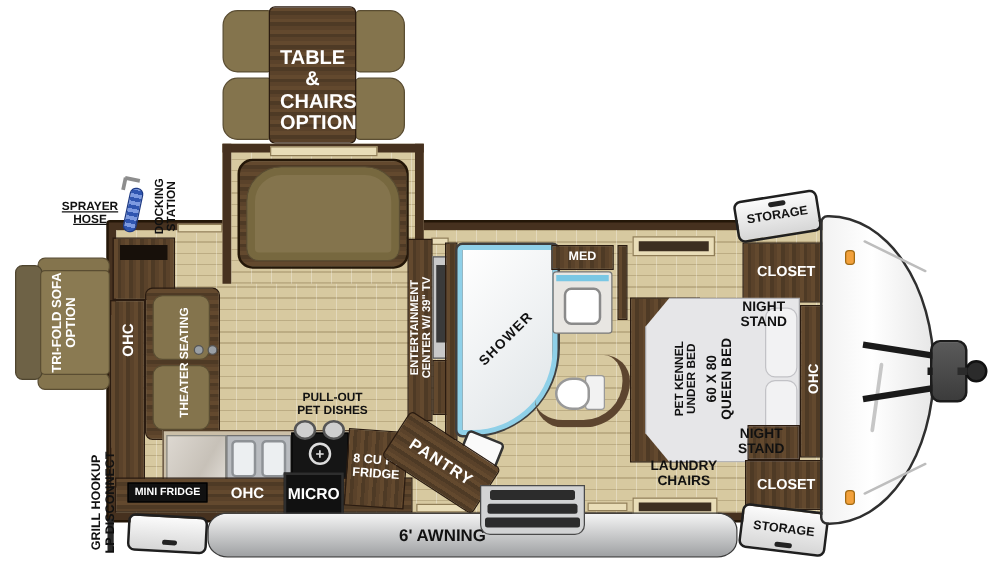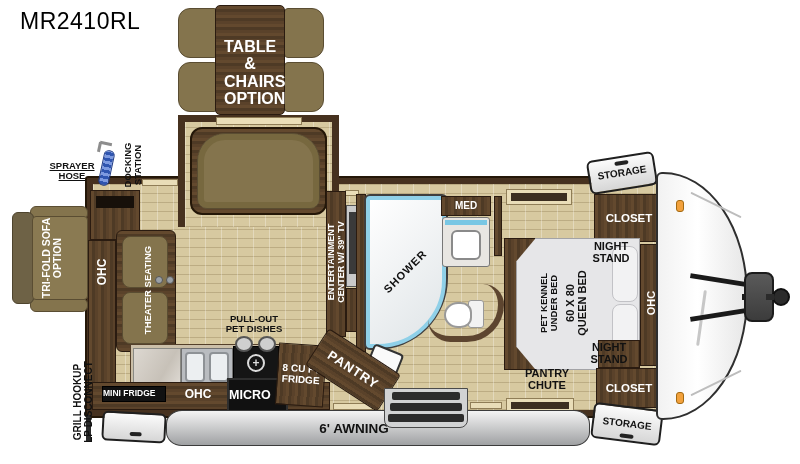--- a/index.html
+++ b/index.html
@@ -17,29 +17,28 @@
            border:1px solid #2a1b10; }
   .woodh { background:repeating-linear-gradient(180deg,#63492e 0 3px,#4e3a25 3px 6px,#5a422a 6px 9px);
            border:1px solid #2a1b10; }
   .cushion { background:#84744d; border:1px solid #5a4d32; }
   .floor { background-color:#d7c9a0;
            background-image:repeating-linear-gradient(90deg, rgba(255,255,255,.30) 0 1px, rgba(0,0,0,0) 1px 16px),
                             repeating-linear-gradient(0deg, rgba(125,105,65,.30) 0 1px, rgba(0,0,0,0) 1px 9px); }
   .trim { background:#e9ddb8; border:1px solid #8f7d57; }
   .flap { background:linear-gradient(180deg,#fbfbfb,#d6d6d6); border:2px solid #1f1f1f; border-radius:6px;
           display:flex; align-items:center; justify-content:center; }
-  .blackbox { background:#111; border:1px solid #000; display:flex; align-items:center; justify-content:flex-start; }
+  .blackbox { background:#111; border:1px solid #000; display:flex; align-items:center; justify-content:center; }
   .ctr { display:flex; align-items:center; justify-content:center; }
 </style>
 </head>
 <body>
 
 <div id="stage">
 
-  <div class="abs" style="left:20px;top:8px;font-size:23px;color:#000;letter-spacing:.5px;">MR2410RL</div>
 
   <div class="abs cushion" style="left:178px;top:8px;width:40px;height:50px;border-radius:12px 4px 4px 12px;"></div>
   <div class="abs cushion" style="left:178px;top:62px;width:40px;height:50px;border-radius:12px 4px 4px 12px;"></div>
   <div class="abs cushion" style="left:284px;top:8px;width:40px;height:50px;border-radius:4px 12px 12px 4px;"></div>
   <div class="abs cushion" style="left:284px;top:62px;width:40px;height:50px;border-radius:4px 12px 12px 4px;"></div>
   <div class="abs woodh" style="left:215px;top:5px;width:70px;height:110px;border-radius:5px;"></div>
   <div class="abs lbl w" style="left:224px;top:38px;width:52px;font-size:16px;">TABLE &amp; CHAIRS OPTION</div>
 
   <div class="abs wall" style="left:85px;top:176px;width:580px;height:242px;border:2px solid #241708;border-radius:3px;"></div>
   <div class="abs floor" style="left:93px;top:184px;width:566px;height:226px;"></div>
@@ -107,21 +106,21 @@
   </div>
 
   <div class="abs woodv" style="left:640px;top:244px;width:24px;height:122px;"></div>
   <div class="abs vwrap" style="left:602px;top:291px;width:100px;height:24px;">
     <div class="lbl w nw" style="font-size:11px;">OHC</div>
   </div>
 
   <div class="abs lbl" style="left:586px;top:241px;width:50px;font-size:11px;">NIGHT STAND</div>
   <div class="abs woodv" style="left:598px;top:340px;width:42px;height:28px;"></div>
   <div class="abs lbl" style="left:584px;top:342px;width:50px;font-size:11px;">NIGHT STAND</div>
-  <div class="abs lbl" style="left:518px;top:368px;width:58px;font-size:11px;">PANTRY CHUTE</div>
+  <div class="abs lbl" style="left:518px;top:368px;width:58px;font-size:11px;">LAUNDRY CHAIRS</div>
   <div class="abs woodv ctr" style="left:596px;top:368px;width:66px;height:40px;">
     <div class="lbl w nw" style="font-size:11.5px;">CLOSET</div>
   </div>
   <div class="abs trim" style="left:506px;top:398px;width:68px;height:14px;">
     <div class="abs" style="left:4px;top:3px;width:58px;height:7px;background:#3c2e20;"></div>
   </div>
   <div class="abs flap" style="left:592px;top:406px;width:70px;height:36px;transform:rotate(7deg);">
     <div class="lbl nw" style="font-size:10px;">STORAGE</div>
     <div class="abs" style="left:27px;top:26px;width:14px;height:4px;background:#222;border-radius:2px;"></div>
   </div>
@@ -143,30 +142,30 @@
 
   <div class="abs" style="left:130px;top:344px;width:156px;height:54px;background:#cbbfa8;border:1px solid #54402a;"></div>
   <div class="abs" style="left:133px;top:348px;width:48px;height:48px;background:linear-gradient(120deg,#ddd8d1,#c7c1b8 60%,#e4e0da);border:1px solid #8a8a84;"></div>
   <div class="abs" style="left:181px;top:348px;width:52px;height:46px;background:#b9bcc0;border:1px solid #707070;"></div>
   <div class="abs" style="left:185px;top:352px;width:20px;height:30px;background:#eceff1;border:2px solid #8e9296;border-radius:4px;"></div>
   <div class="abs" style="left:209px;top:352px;width:20px;height:30px;background:#eceff1;border:2px solid #8e9296;border-radius:4px;"></div>
   <div class="abs" style="left:233px;top:346px;width:46px;height:44px;background:#151515;border:1px solid #000;"></div>
   <div class="abs ctr" style="left:247px;top:354px;width:18px;height:18px;border:2px solid #dcdcdc;border-radius:50%;color:#dcdcdc;font-size:12px;font-weight:bold;">+</div>
   <div class="abs" style="left:236px;top:384px;width:40px;height:4px;background:#c9c9c9;"></div>
 
-  <div class="abs lbl" style="left:222px;top:314px;width:64px;font-size:9.5px;">PULL-OUT PET DISHES</div>
+  <div class="abs lbl" style="left:234px;top:314px;width:64px;font-size:9.5px;">PULL-OUT PET DISHES</div>
   <div class="abs" style="left:235px;top:336px;width:18px;height:16px;background:#cfcfcf;border:2px solid #555;border-radius:50%;"></div>
   <div class="abs" style="left:258px;top:336px;width:18px;height:16px;background:#cfcfcf;border:2px solid #555;border-radius:50%;"></div>
 
   <div class="abs woodh" style="left:92px;top:382px;width:238px;height:28px;"></div>
   <div class="abs blackbox" style="left:102px;top:386px;width:64px;height:16px;">
     <div class="lbl w nw" style="font-size:8.5px;">MINI FRIDGE</div>
   </div>
   <div class="abs lbl w" style="left:168px;top:388px;width:60px;font-size:12px;">OHC</div>
-  <div class="abs blackbox" style="left:227px;top:378px;width:61px;height:36px;border:2px solid #2e2e2e;">
+  <div class="abs blackbox" style="left:227px;top:378px;width:48px;height:36px;border:2px solid #2e2e2e;">
     <div class="lbl w nw" style="font-size:12.5px;">MICRO</div>
   </div>
   <div class="abs woodv ctr" style="left:277px;top:344px;width:48px;height:62px;transform:rotate(4deg);">
     <div class="lbl w" style="font-size:10px;width:44px;">8 CU FT FRIDGE</div>
   </div>
   <div class="abs woodh ctr" style="left:310px;top:348px;width:86px;height:44px;transform:rotate(33deg);border-radius:4px;">
     <div class="lbl w nw" style="font-size:13px;letter-spacing:1px;">PANTRY</div>
   </div>
 
   <div class="abs cushion" style="left:30px;top:206px;width:58px;height:14px;border-radius:6px;"></div>

